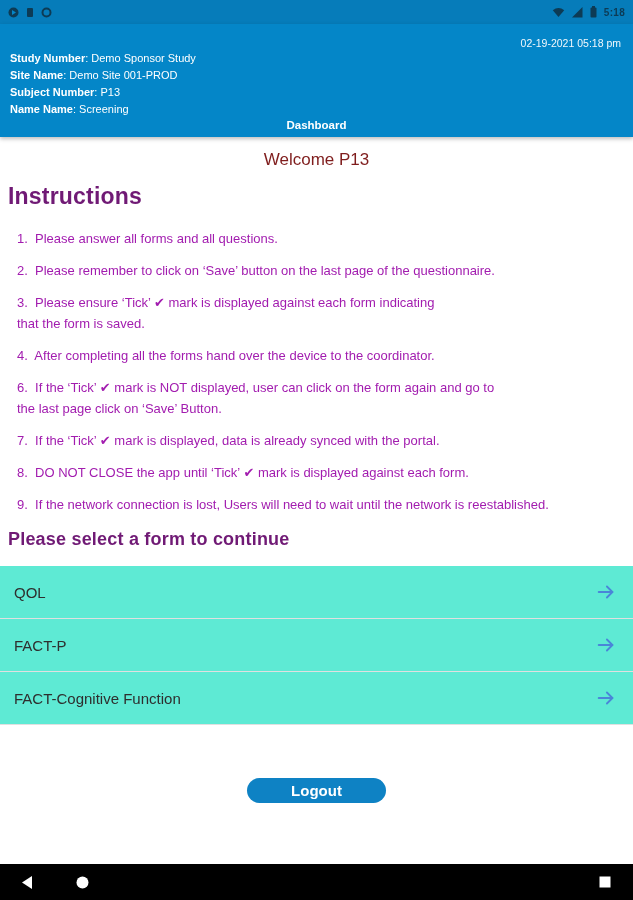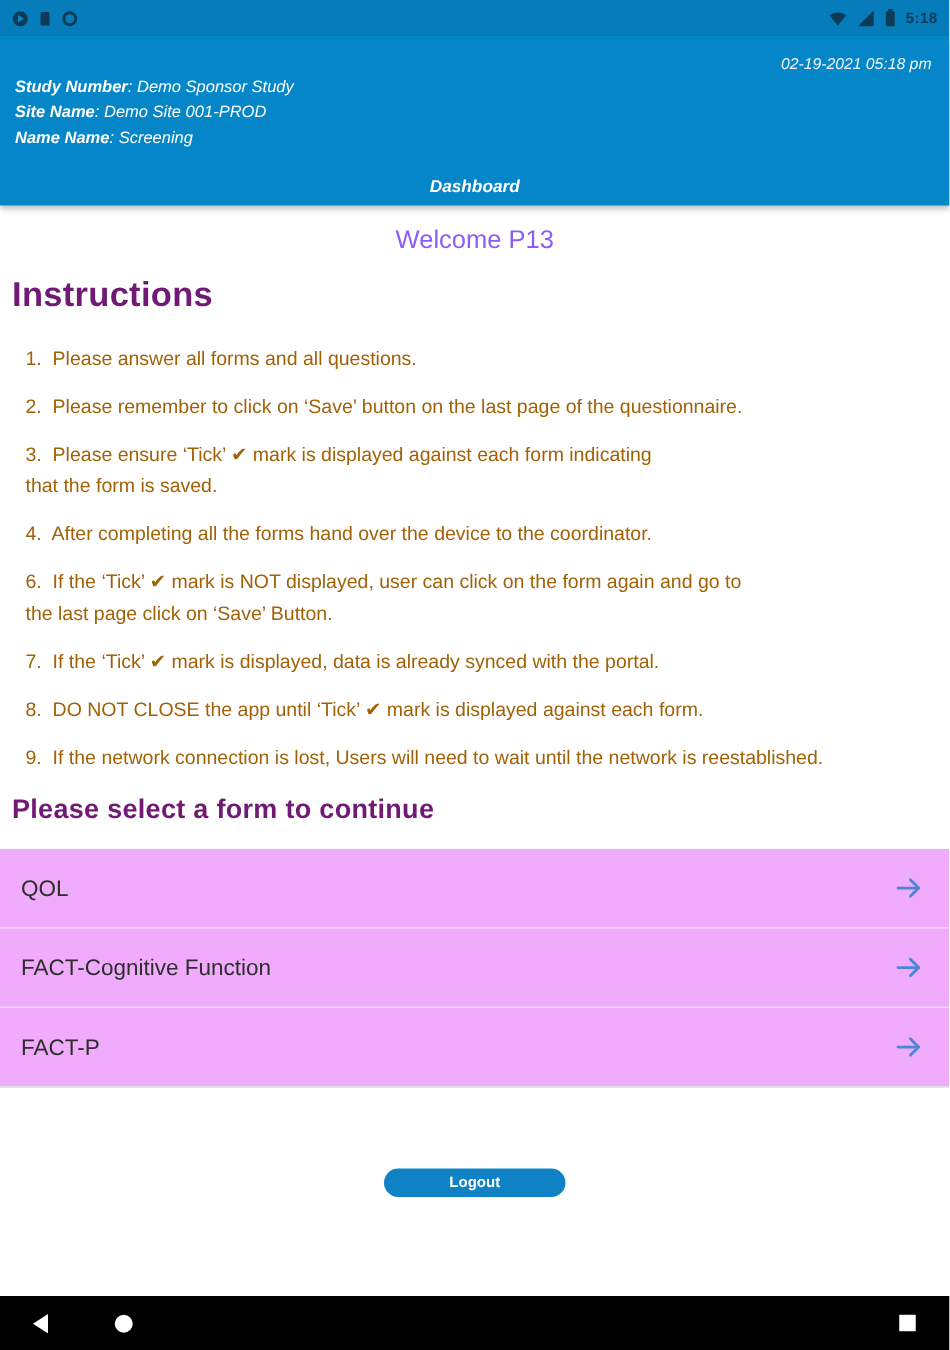--- a/index.html
+++ b/index.html
@@ -18,64 +18,63 @@
     padding:0 8px;
   }
   .status-left, .status-right { display:flex; align-items:flex-end; gap:7px; }
   .status-time { color:#0d3b55; font-size:10px; font-weight:bold; letter-spacing:.3px; }
   .sicon { display:inline-flex; }
   
   .header {
     height:113px; background:#0486c8; color:#fff;
     position:relative;
     box-shadow:0 2px 4px rgba(0,0,0,.25);
-    font-style:italic;
   }
   .header-date {
     position:absolute; top:13px; right:12px;
     font-size:10.5px; color:#f2f8fc;
   }
   .header-fields { position:absolute; top:26px; left:10px; font-size:11px; line-height:17px; }
   .header-field-label { font-weight:bold; }
   .header-nav-title {
     position:absolute; bottom:6px; left:0; right:0;
     text-align:center; font-size:11.5px; font-weight:bold; color:#fff;
   }
   
   .content { padding:0; }
   .welcome {
     margin-top:13px; text-align:center;
-    color:#8b5cf6; font-size:17px;
+    color:#7f1d1d; font-size:17px;
   }
   .section-title {
     color:#701a75; font-weight:bold;
     margin:13px 8px 0 8px; letter-spacing:.2px;
   }
   .section-title.big { font-size:23px; }
   .section-title.mid { font-size:18px; margin-top:14px; }
   .instructions { margin:18px 10px 0 17px; }
   .instruction-item {
-    font-size:13px; line-height:21px; color:#a16207;
+    font-size:13px; line-height:21px; color:#a21caf;
     margin-bottom:11px; white-space:pre-wrap;
   }
   
   .form-list { margin-top:16px; }
   .form-row {
     height:53px; display:flex; align-items:center; justify-content:space-between;
     padding:0 16px 0 14px; border-bottom:1px solid #e0e0e0;
-    cursor:pointer; background:#f0abfc;
+    cursor:pointer; background:#5eead4;
   }
   .form-label { font-size:15px; color:#2e2e2e; }
   .form-arrow { display:inline-flex; }
   
   .logout-wrap { text-align:center; margin-top:53px; }
   .logout-btn {
     display:inline-block; background:#0e82c4; color:#fff;
     font-family:"Liberation Sans", sans-serif;
-    font-size:10px; font-weight:bold;
+    font-size:15px; font-weight:bold;
     border:none; border-radius:17px;
     padding:4px 44px; cursor:pointer;
   }
   
   .bottom-nav {
     position:absolute; bottom:0; left:0; right:0; height:36px;
     background:#000; display:flex; align-items:center;
   }
   .nav-back  { position:absolute; left:22px; }
   .nav-home  { position:absolute; left:76px; }
@@ -126,20 +125,21 @@
 </div>
 
 <div class="header">
   <div class="header-date">02-19-2021 05:18 pm</div>
   <div class="header-fields">
 
       <div class="header-field"><span class="header-field-label">Study Number</span><span>: </span><span class="header-field-value">Demo Sponsor Study</span></div>
 
       <div class="header-field"><span class="header-field-label">Site Name</span><span>: </span><span class="header-field-value">Demo Site 001-PROD</span></div>
 
+      <div class="header-field"><span class="header-field-label">Subject Number</span><span>: </span><span class="header-field-value">P13</span></div>
 
       <div class="header-field"><span class="header-field-label">Name Name</span><span>: </span><span class="header-field-value">Screening</span></div>
     </div>
   <div class="header-nav-title">Dashboard</div>
 </div>
 
 <div class="content">
   <div class="welcome">Welcome P13</div>
 
   <div class="section-title big">Instructions</div>
@@ -174,31 +174,31 @@
         <span class="form-label">QOL</span>
         <span class="form-arrow">
           <svg width="22" height="22" viewBox="0 0 24 24" fill="none" stroke="#4a86d8" stroke-width="2" stroke-linecap="round" stroke-linejoin="round">
             <path d="M4 12 H19"></path>
             <path d="M13 6 L19 12 L13 18"></path>
           </svg>
         </span>
       </div>
 
       <div class="form-row">
-        <span class="form-label">FACT-Cognitive Function</span>
+        <span class="form-label">FACT-P</span>
         <span class="form-arrow">
           <svg width="22" height="22" viewBox="0 0 24 24" fill="none" stroke="#4a86d8" stroke-width="2" stroke-linecap="round" stroke-linejoin="round">
             <path d="M4 12 H19"></path>
             <path d="M13 6 L19 12 L13 18"></path>
           </svg>
         </span>
       </div>
 
       <div class="form-row">
-        <span class="form-label">FACT-P</span>
+        <span class="form-label">FACT-Cognitive Function</span>
         <span class="form-arrow">
           <svg width="22" height="22" viewBox="0 0 24 24" fill="none" stroke="#4a86d8" stroke-width="2" stroke-linecap="round" stroke-linejoin="round">
             <path d="M4 12 H19"></path>
             <path d="M13 6 L19 12 L13 18"></path>
           </svg>
         </span>
       </div>
     </div>
 
   <div class="logout-wrap">

